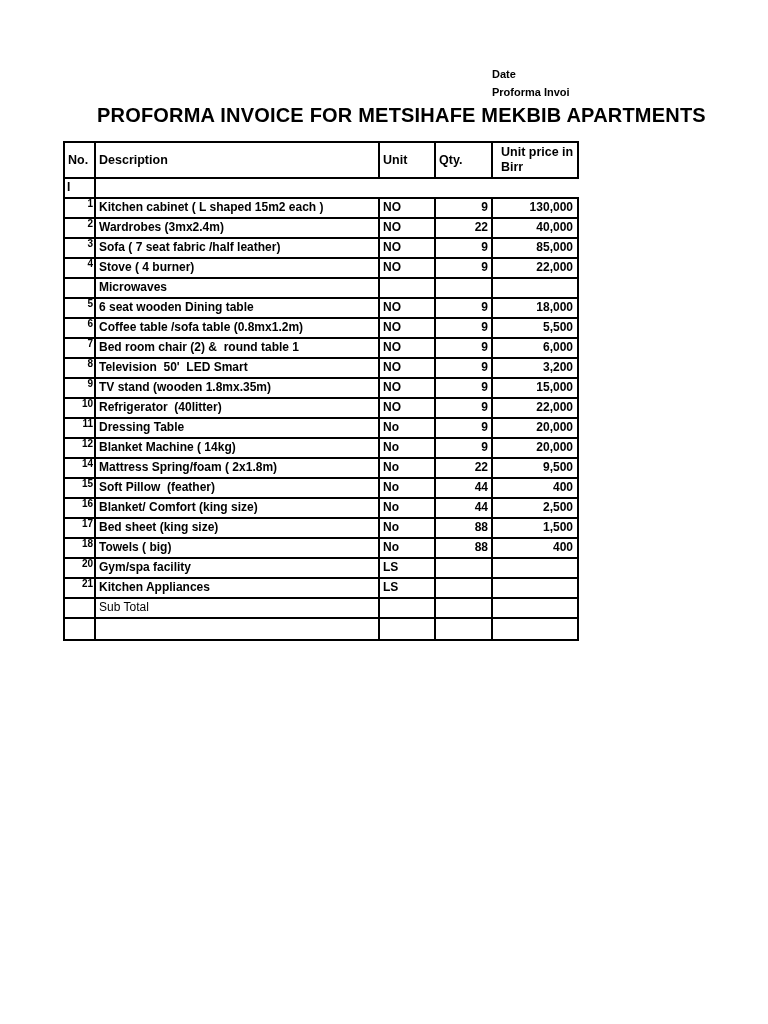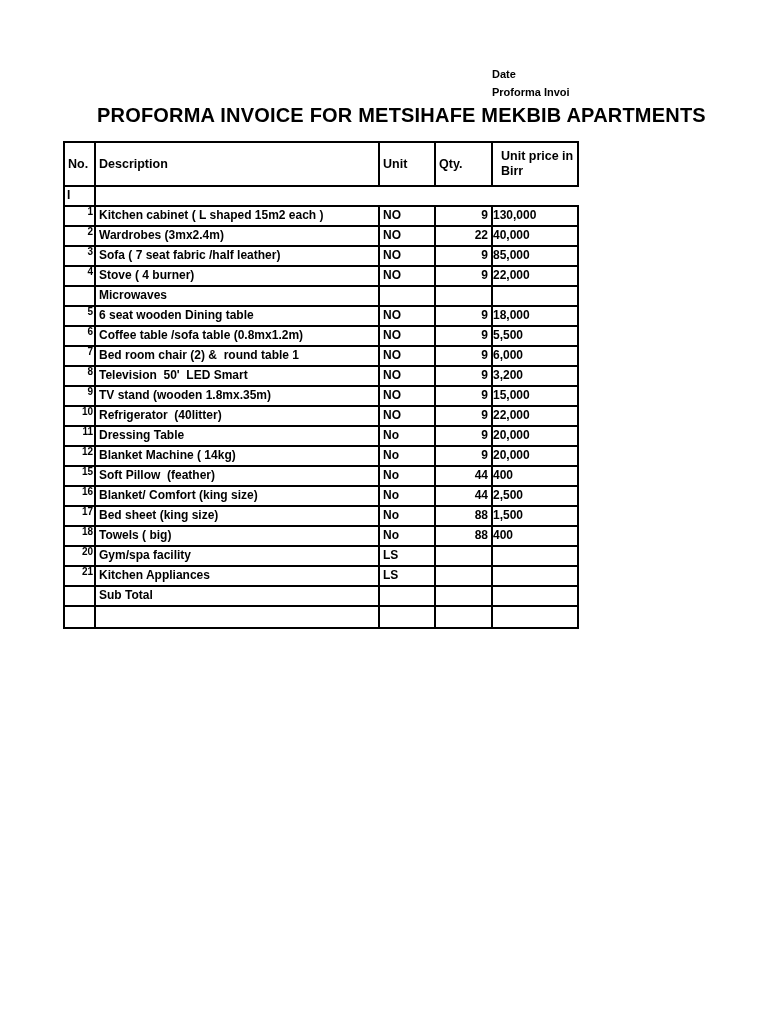--- a/index.html
+++ b/index.html
@@ -43,36 +43,36 @@
   }
   td, th {
     border: 2px solid #000;
     font-size: 12px;
     font-weight: 600;
     padding: 0;
     overflow: hidden;
     line-height: 1.15;
   }
   
-  tr.head { height: 44px; }
+  tr.head { height: 36px; }
   tr.head th { font-size: 12.5px; font-weight: 700; text-align: left; vertical-align: middle; padding-left: 3px; }
   tr.head th.center { text-align: left; padding-left: 8px; line-height: 1.2; }
   
   tr.section-row { height: 20px; }
   tr.section-row td.marker { vertical-align: middle; padding-left: 2px; font-weight: 600; }
   tr.section-row td.blank-span { border-right: none; }
   
   tr.item { height: 20px; }
   tr.item:last-child { height: 22px; }
   td.no   { text-align: right; vertical-align: top; font-size: 10px; padding-right: 1px; line-height: 1.05; }
   td.desc { text-align: left; vertical-align: middle; padding-left: 3px; white-space: pre; }
   td.unit { text-align: left; vertical-align: middle; padding-left: 3px; }
   td.qty  { text-align: right; vertical-align: middle; padding-right: 3px; }
-  td.price{ vertical-align: middle; padding-right: 10px; margin-left: 32px; }
-  tr.item.bold td.desc { font-weight: 700; }
+  td.price{ text-align: right; vertical-align: middle; padding-right: 4px; margin-left: 32px; }
+  tr.item.bold td.desc { font-weight: 400; }
 </style>
 </head>
 <body>
 
 <div id="date-label" class="corner-label">Date</div>
 
 <div id="proforma-label" class="corner-label">Proforma Invoi</div>
 
 <div class="doc-title">PROFORMA INVOICE FOR METSIHAFE MEKBIB APARTMENTS</div>
 
@@ -182,20 +182,27 @@
         <td class="price">20,000</td>
       </tr>
       <tr class="item">
         <td class="no">12</td>
         <td class="desc">Blanket Machine ( 14kg)</td>
         <td class="unit">No</td>
         <td class="qty">9</td>
         <td class="price">20,000</td>
       </tr>
       <tr class="item">
+        <td class="no">14</td>
+        <td class="desc">Mattress Spring/foam ( 2x1.8m)</td>
+        <td class="unit">No</td>
+        <td class="qty">22</td>
+        <td class="price">9,500</td>
+      </tr>
+      <tr class="item">
         <td class="no">15</td>
         <td class="desc">Soft Pillow  (feather)</td>
         <td class="unit">No</td>
         <td class="qty">44</td>
         <td class="price">400</td>
       </tr>
       <tr class="item">
         <td class="no">16</td>
         <td class="desc">Blanket/ Comfort (king size)</td>
         <td class="unit">No</td>

